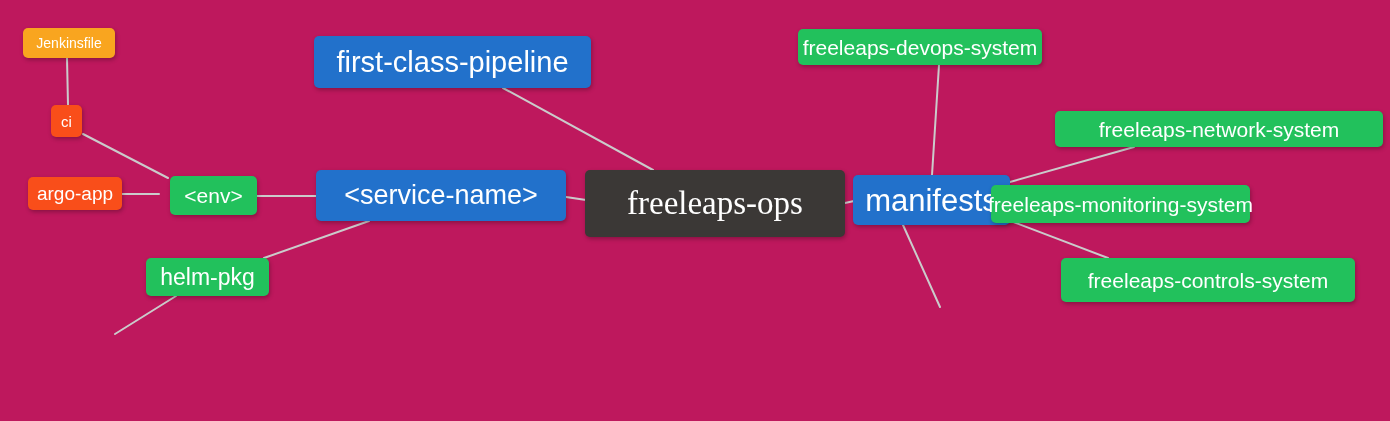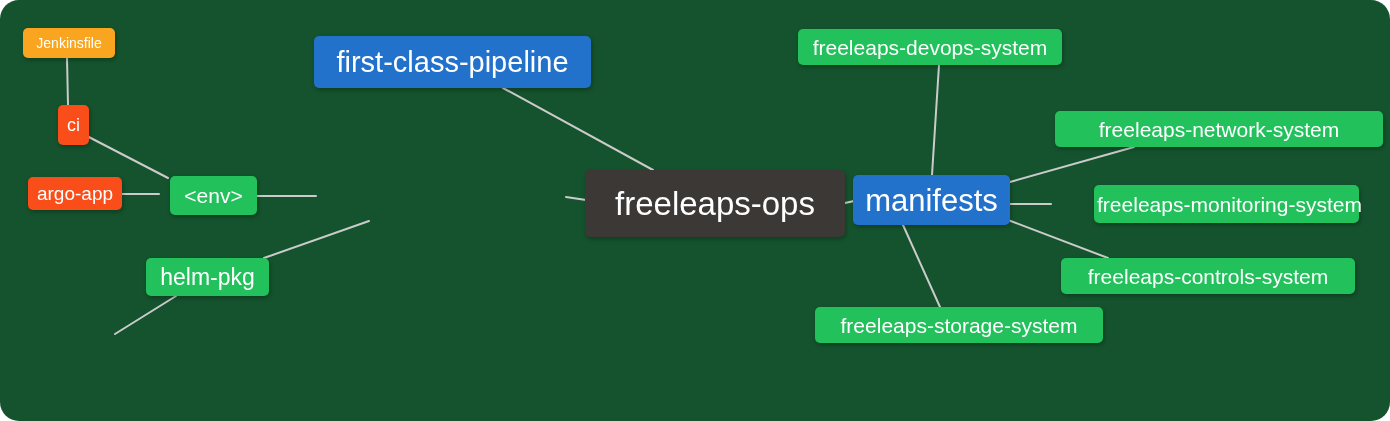--- a/index.html
+++ b/index.html
@@ -5,23 +5,22 @@
   html, body {
     margin: 0;
     padding: 0;
     background: #ffffff;
     font-family: "Liberation Sans", sans-serif;
   }
   .canvas {
     position: relative;
     width: 1390px;
     height: 421px;
-    background: #14532d;
+    background: #be185d;
     overflow: hidden;
-    border-radius: 19px;
   }
   .edges {
     position: absolute;
     left: 0;
     top: 0;
     pointer-events: none;
   }
   .edges line {
     stroke: #cbcbcb;
     stroke-width: 2;
@@ -63,39 +62,39 @@
     <line x1="845" y1="203" x2="854" y2="201"></line>
     <line x1="932" y1="175" x2="939" y2="65"></line>
     <line x1="1010" y1="182" x2="1134" y2="147"></line>
     <line x1="1010" y1="204" x2="1051" y2="204"></line>
     <line x1="1008" y1="220" x2="1108" y2="258"></line>
     <line x1="903" y1="225" x2="940" y2="307"></line>
   </svg>
 
   <div class="node bg-orange" style="left:23px;  top:28px;  width:92px;  height:30px; font-size:14px;">Jenkinsfile</div>
 
-  <div class="node bg-red" style="left:58px;  top:105px; width:31px;  height:40px; font-size:18px;">ci</div>
+  <div class="node bg-red" style="left:51px;  top:105px; width:31px;  height:32px; font-size:15px;">ci</div>
 
   <div class="node bg-red" style="left:28px;  top:177px; width:94px;  height:33px; font-size:19px;">argo-app</div>
 
   <div class="node bg-green" style="left:159px; top:176px; width:87px;  height:39px; font-size:21px;margin-left:11px;">&lt;env&gt;</div>
 
   <div class="node bg-green" style="left:146px; top:258px; width:123px; height:38px; font-size:23px;">helm-pkg</div>
 
 
   <div class="node bg-blue" style="left:314px; top:36px;  width:277px; height:52px; font-size:29px;">first-class-pipeline</div>
 
+  <div class="node bg-blue" style="left:316px; top:170px; width:250px; height:51px; font-size:27px;">&lt;service-name&gt;</div>
 
-  <div class="node bg-dark" style="left:585px; top:170px; width:260px; height:67px; font-size:33px;">freeleaps-ops</div>
+  <div class="node bg-dark" style="left:585px; top:170px; width:260px; height:67px; font-size:33px;font-family:Liberation Serif, serif;">freeleaps-ops</div>
 
   <div class="node bg-blue" style="left:853px; top:175px; width:157px; height:50px; font-size:31px;">manifests</div>
 
-  <div class="node bg-green" style="left:798px; top:29px;  width:264px; height:36px; font-size:21px;">freeleaps-devops-system</div>
+  <div class="node bg-green" style="left:798px; top:29px;  width:244px; height:36px; font-size:21px;">freeleaps-devops-system</div>
 
   <div class="node bg-green" style="left:1055px;top:111px; width:328px; height:36px; font-size:21px;">freeleaps-network-system</div>
 
-  <div class="node bg-green" style="left:1094px;top:185px; width:259px; height:38px; font-size:21px;padding-left:6px;">freeleaps-monitoring-system</div>
+  <div class="node bg-green" style="left:991px;top:185px; width:259px; height:38px; font-size:21px;">freeleaps-monitoring-system</div>
 
-  <div class="node bg-green" style="left:1061px;top:258px; width:294px; height:36px; font-size:21px;">freeleaps-controls-system</div>
+  <div class="node bg-green" style="left:1061px;top:258px; width:294px; height:44px; font-size:21px;">freeleaps-controls-system</div>
 
-  <div class="node bg-green" style="left:815px; top:307px; width:288px; height:36px; font-size:21px;">freeleaps-storage-system</div>
 
 </div>
 
 </body></html>

